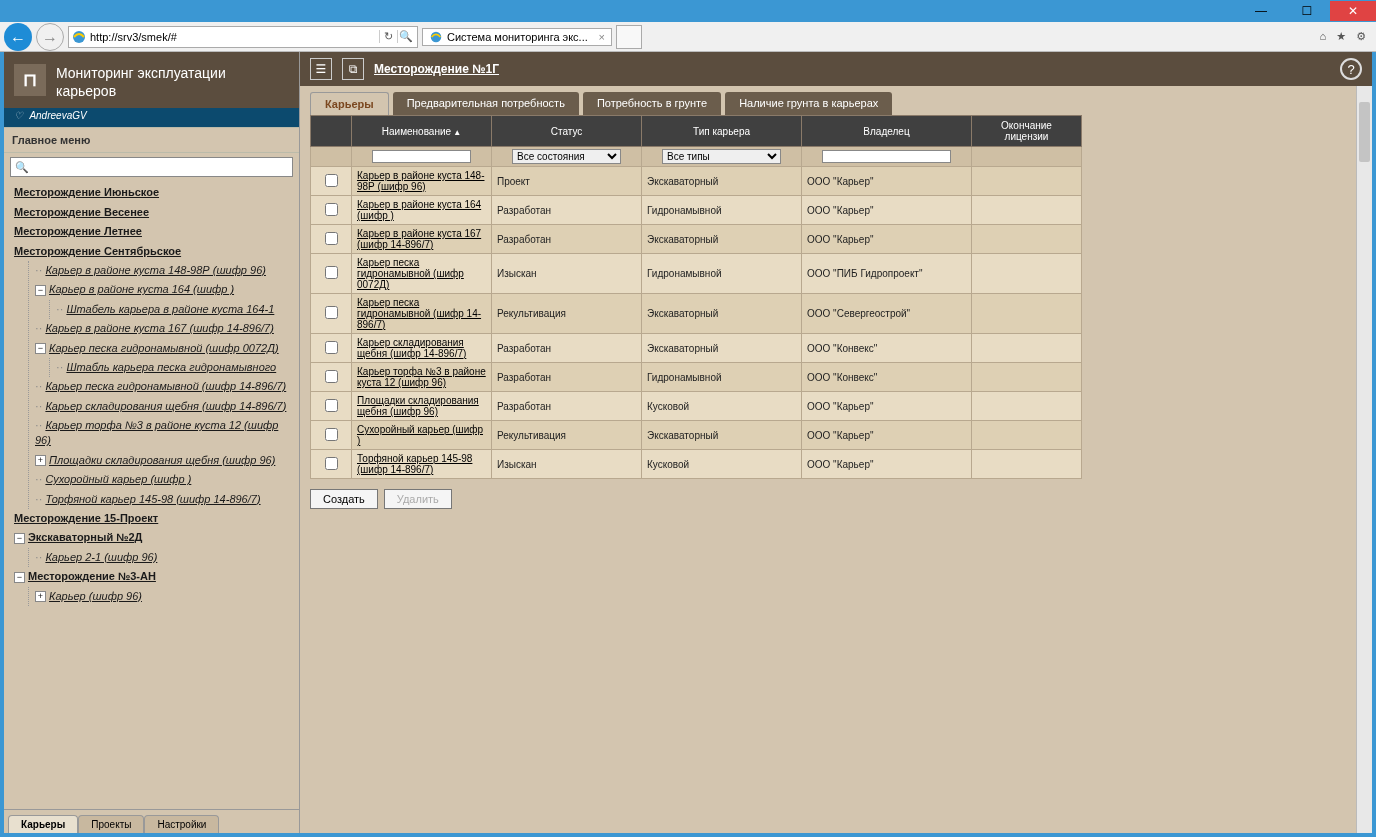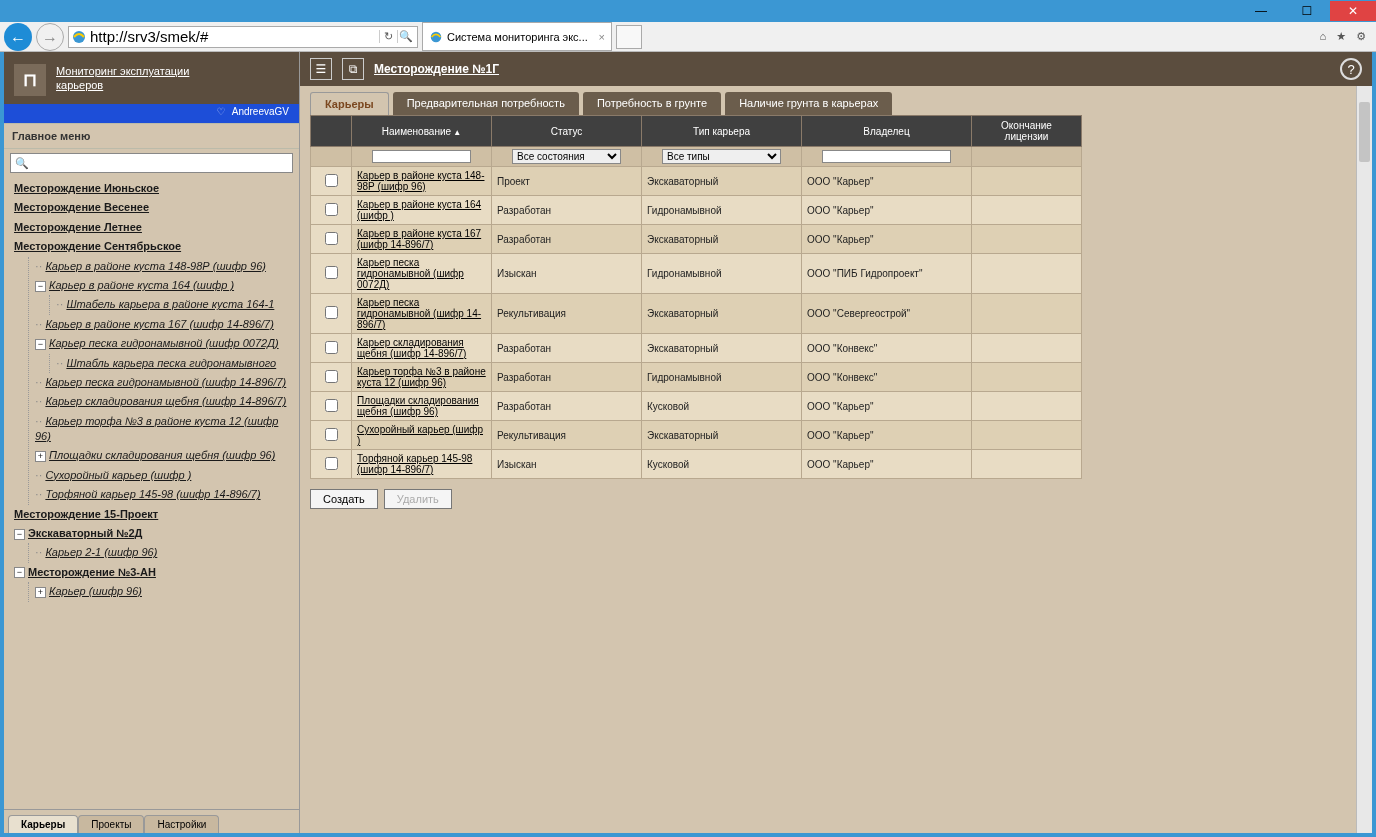--- a/index.html
+++ b/index.html
@@ -12,35 +12,35 @@
 .titlebar .btn.close { background: #e04343; }
 .titlebar .btn.minimize, .titlebar .btn.maximize { color: #000; }
 
 
 .ie-navbar { height: 30px; background: #f0f0f0; border-bottom: 1px solid #bbb; display: flex; align-items: center; padding: 0 4px; gap: 4px; }
 .nav-arrow { width: 32px; height: 26px; border-radius: 3px; display: flex; align-items: center; justify-content: center; }
 .nav-arrow.back { background: #1e8cd6; color: #fff; border-radius: 50%; width: 28px; height: 28px; font-size: 16px; }
 .nav-arrow.fwd { border: 1px solid #aaa; border-radius: 50%; width: 28px; height: 28px; color: #888; font-size: 16px; }
 .addr-wrap { flex: 0 0 350px; height: 22px; border: 1px solid #aaa; background: #fff; display: flex; align-items: center; padding: 0 2px; }
 .addr-wrap .ie-icon { width: 16px; height: 16px; margin-right: 3px; }
-.addr-wrap input { flex: 1; border: none; outline: none; font-size: 15px; }
+.addr-wrap input { flex: 1; border: none; outline: none; font-size: 11px; }
 .addr-wrap .search-btn { width: 18px; text-align: center; color: #555; border-left: 1px solid #ccc; }
-.tab { height: 29px; background: #fff; border: 1px solid #aaa; display: flex; align-items: center; padding: 0 6px; gap: 4px; min-width: 190px; font-size: 11px; }
+.tab { height: 18px; background: #fff; border: 1px solid #aaa; display: flex; align-items: center; padding: 0 6px; gap: 4px; min-width: 190px; font-size: 11px; }
 .tab .close-x { margin-left: auto; color: #888; }
 .ie-tools { margin-left: auto; display: flex; gap: 10px; padding: 0 6px; color: #555; }
 
 
 .app-area { flex: 1; display: flex; background: #d3c5af; border: 4px solid #3b97d3; border-top: none; overflow: hidden; }
 
 
 .sidebar { width: 296px; background: #d3c5af; display: flex; flex-direction: column; border-right: 1px solid #999; }
 .sidebar-header { background: #5b4d3e; color: #fff; padding: 12px 10px 8px 10px; display: flex; align-items: flex-start; gap: 10px; }
 .logo { width: 32px; height: 32px; background: #7a6b5a; display: flex; align-items: center; justify-content: center; font-size: 18px; font-weight: bold; }
-.app-title { font-size: 11px; line-height: 1.3; text-decoration: underline; }
-.user-row { background: #1d4ed8; color: #fff; text-align: right; padding: 2px 10px 6px; font-size: 10px; }
+.app-title { font-size: 14px; line-height: 1.3; }
+.user-row { background: #0c4a6e; color: #fff; text-align: left; padding: 2px 10px 6px; font-size: 10px; font-style: italic; }
 .user-row .heart { margin-right: 4px; opacity: 0.6; }
 .menu-label { background: #d3c5af; padding: 6px 8px; font-weight: bold; font-size: 11px; color: #333; border-top: 1px solid #bba; border-bottom: 1px solid #bba; }
 .search-box { padding: 4px 6px; }
 .search-box .sb { display: flex; border: 1px solid #888; background: #fff; height: 20px; align-items: center; }
 .search-box .sb span { padding: 0 4px; color: #666; }
 .search-box input { flex: 1; border: none; outline: none; font-size: 11px; }
 
 .tree { flex: 1; overflow-y: auto; padding: 2px 2px 2px 10px; font-size: 11px; color: #1a1a1a; }
 .tree-item { padding: 2px 0; line-height: 1.4; }
 .tree-item .lbl { text-decoration: underline; cursor: pointer; }

